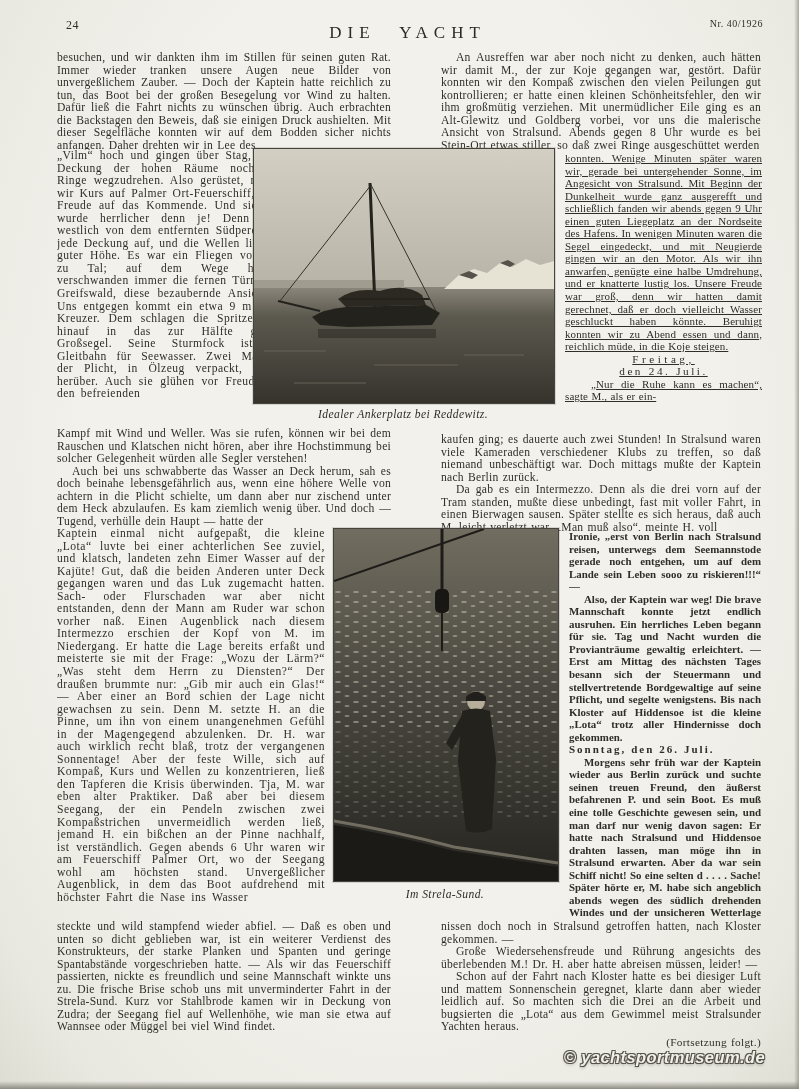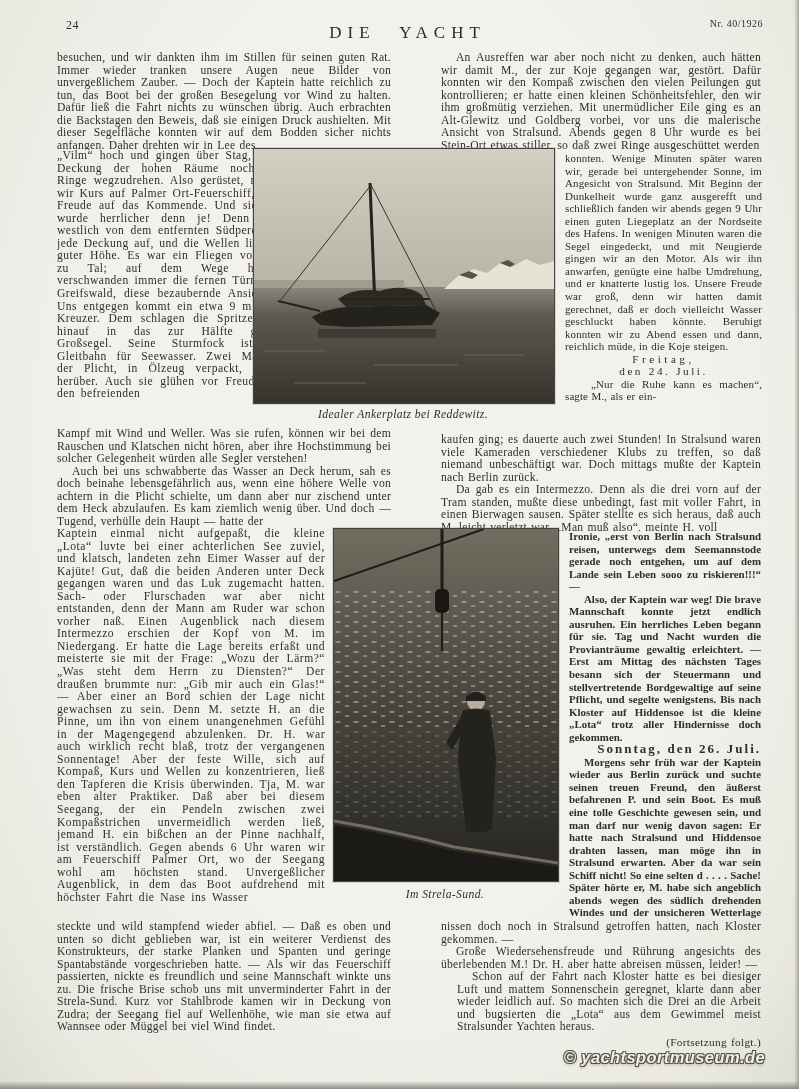--- a/index.html
+++ b/index.html
@@ -19,28 +19,28 @@
       letter-spacing:.25px;word-spacing:1px;overflow:hidden;}
   .tb p{margin:0;}
   .ind{text-indent:15px;}
   .q-ind{text-indent:26px;}
   .b-l1{left:57px;top:52px;width:334px;height:98px;}
   .b-l2{left:57px;top:150px;width:233px;height:278px;word-spacing:2.2px;letter-spacing:.45px;}
   .b-l3{left:57px;top:428px;width:334px;height:100px;}
   .b-l4{left:57px;top:528px;width:268px;height:392px;word-spacing:2.4px;letter-spacing:.5px;}
   .b-l5{left:57px;top:921px;width:334px;height:118px;}
   .b-r1{left:441px;top:52px;width:320px;height:101px;}
-  .b-r2{left:565px;top:152px;width:197px;height:283px;font-size:11px;letter-spacing:.1px;word-spacing:.6px;}
+  .b-r2{left:565px;top:152px;width:197px;height:283px;font-size:11px;letter-spacing:.1px;word-spacing:.6px;text-decoration:underline;}
   .b-r3{left:441px;top:434px;width:320px;height:97px;}
   .b-r4{left:569px;top:530px;width:192px;height:392px;font-size:10.9px;letter-spacing:0;word-spacing:.2px;font-weight:bold;}
   .b-r5{left:441px;top:921px;width:320px;height:128px;}
   .h-line{text-align:center;letter-spacing:3.5px;font-size:11.2px;margin-top:4px;}
   .h-line2{text-align:center;letter-spacing:2.5px;font-size:11.2px;margin-bottom:3px;}
-  .h-sunday{text-align:right;letter-spacing:2px;font-size:13px;margin:3px 0 3px;}
-  .b-r5 .last{position:relative;padding-right:0;margin-left:16px;}
+  .h-sunday{text-align:left;letter-spacing:2px;font-size:11px;margin:3px 0 3px;}
+  .b-r5 .last{position:relative;padding-right:0;}
   .cont{position:absolute;right:0;bottom:0;font-size:11.3px;letter-spacing:.3px;}
   
   .photo{position:absolute;border:1px solid #45433c;box-shadow:0 0 0 1px rgba(125,122,112,.25);}
   .photo svg{display:block;width:100%;height:100%;}
   .photo1{left:253px;top:148px;width:300px;height:254px;}
   .photo2{left:333px;top:528px;width:224px;height:352px;}
   .cap{position:absolute;font-style:italic;text-align:center;font-size:11.6px;
        color:#2f2d28;letter-spacing:.4px;}
   .cap1{left:253px;top:408px;width:300px;}
   .cap2{left:333px;top:888px;width:224px;}

